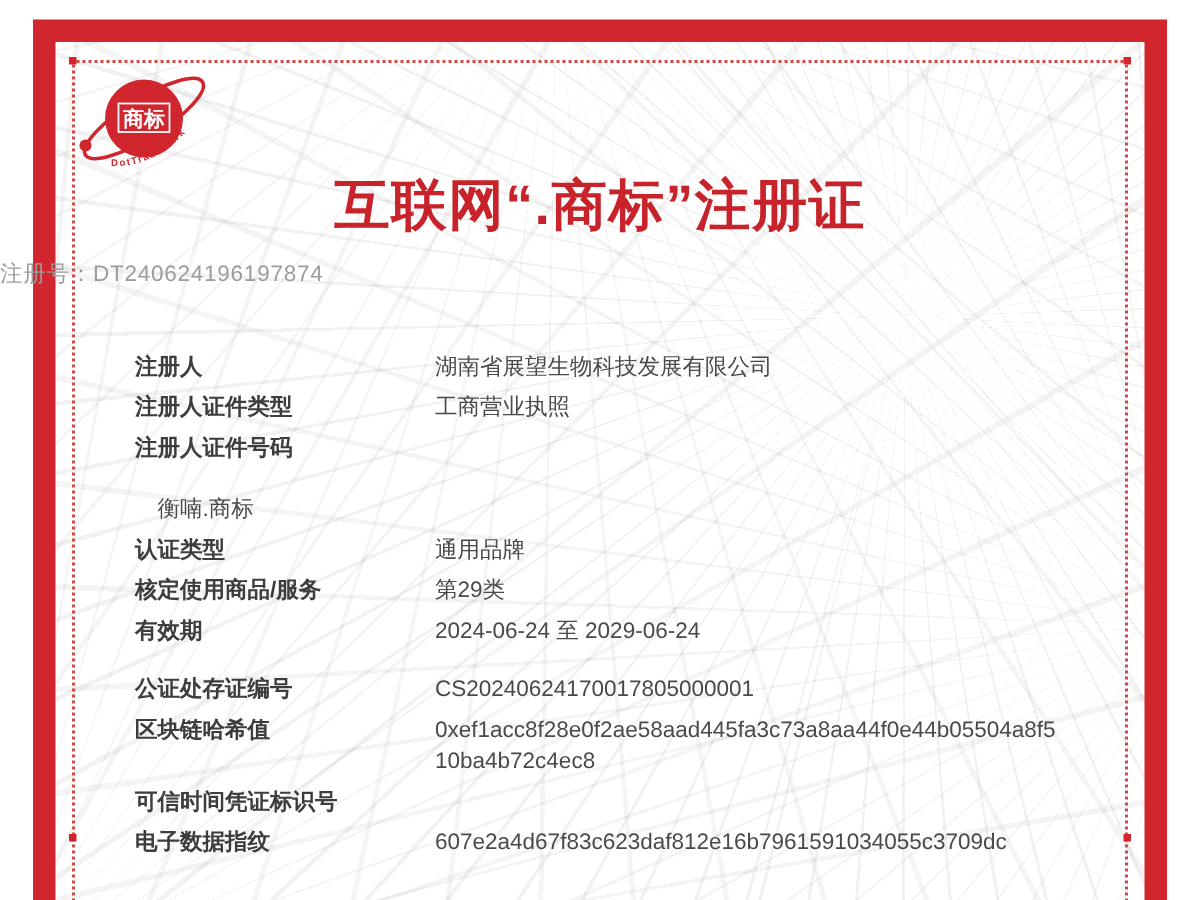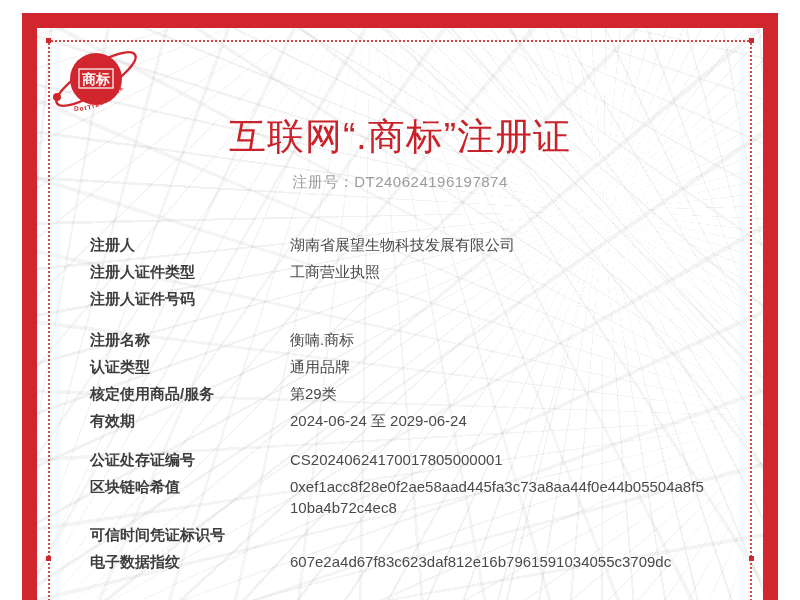--- a/index.html
+++ b/index.html
@@ -44,24 +44,24 @@
   .cm-tl{left:46px;top:38px;}
   .cm-tr{right:46px;top:38px;}
   .cm-ml{left:46px;top:556px;}
   .cm-mr{right:46px;top:556px;}
   .content{position:absolute;inset:0;z-index:3;}
   
   .logo{position:absolute;left:46px;top:36px;width:112px;height:102px;}
   
   .title{
     position:absolute;left:0;right:0;top:112px;text-align:center;
-    font-size:37px;font-weight:normal;color:var(--title-red);letter-spacing:1px;
+    font-size:37px;font-weight:bold;color:var(--title-red);letter-spacing:1px;
   }
   .subtitle{
-    position:absolute;left:0;right:0;top:173px;text-align:center;
+    position:absolute;left:0;right:0;top:173px;text-align:left;
     font-size:15px;color:var(--text-muted);letter-spacing:0.5px;
   }
   
   .rows{position:absolute;left:90px;top:234px;width:620px;}
   .row{display:flex;margin-bottom:6px;}
   .row.gap1{margin-top:20px;}
   .row.gap2{margin-top:18px;}
   .label{
     width:185px;flex:0 0 185px;text-align:left;
     font-size:15px;font-weight:bold;color:var(--text-dark);line-height:21px;
@@ -109,21 +109,20 @@
         <div class="value">湖南省展望生物科技发展有限公司</div>
       </div>
       <div class="row">
         <div class="label">注册人证件类型</div>
         <div class="value">工商营业执照</div>
       </div>
       <div class="row">
         <div class="label">注册人证件号码</div>
       </div>
       <div class="row gap1">
-        <div class="label">注册名称</div>
         <div class="value">衡喃.商标</div>
       </div>
       <div class="row">
         <div class="label">认证类型</div>
         <div class="value">通用品牌</div>
       </div>
       <div class="row">
         <div class="label">核定使用商品/服务</div>
         <div class="value">第29类</div>
       </div>

